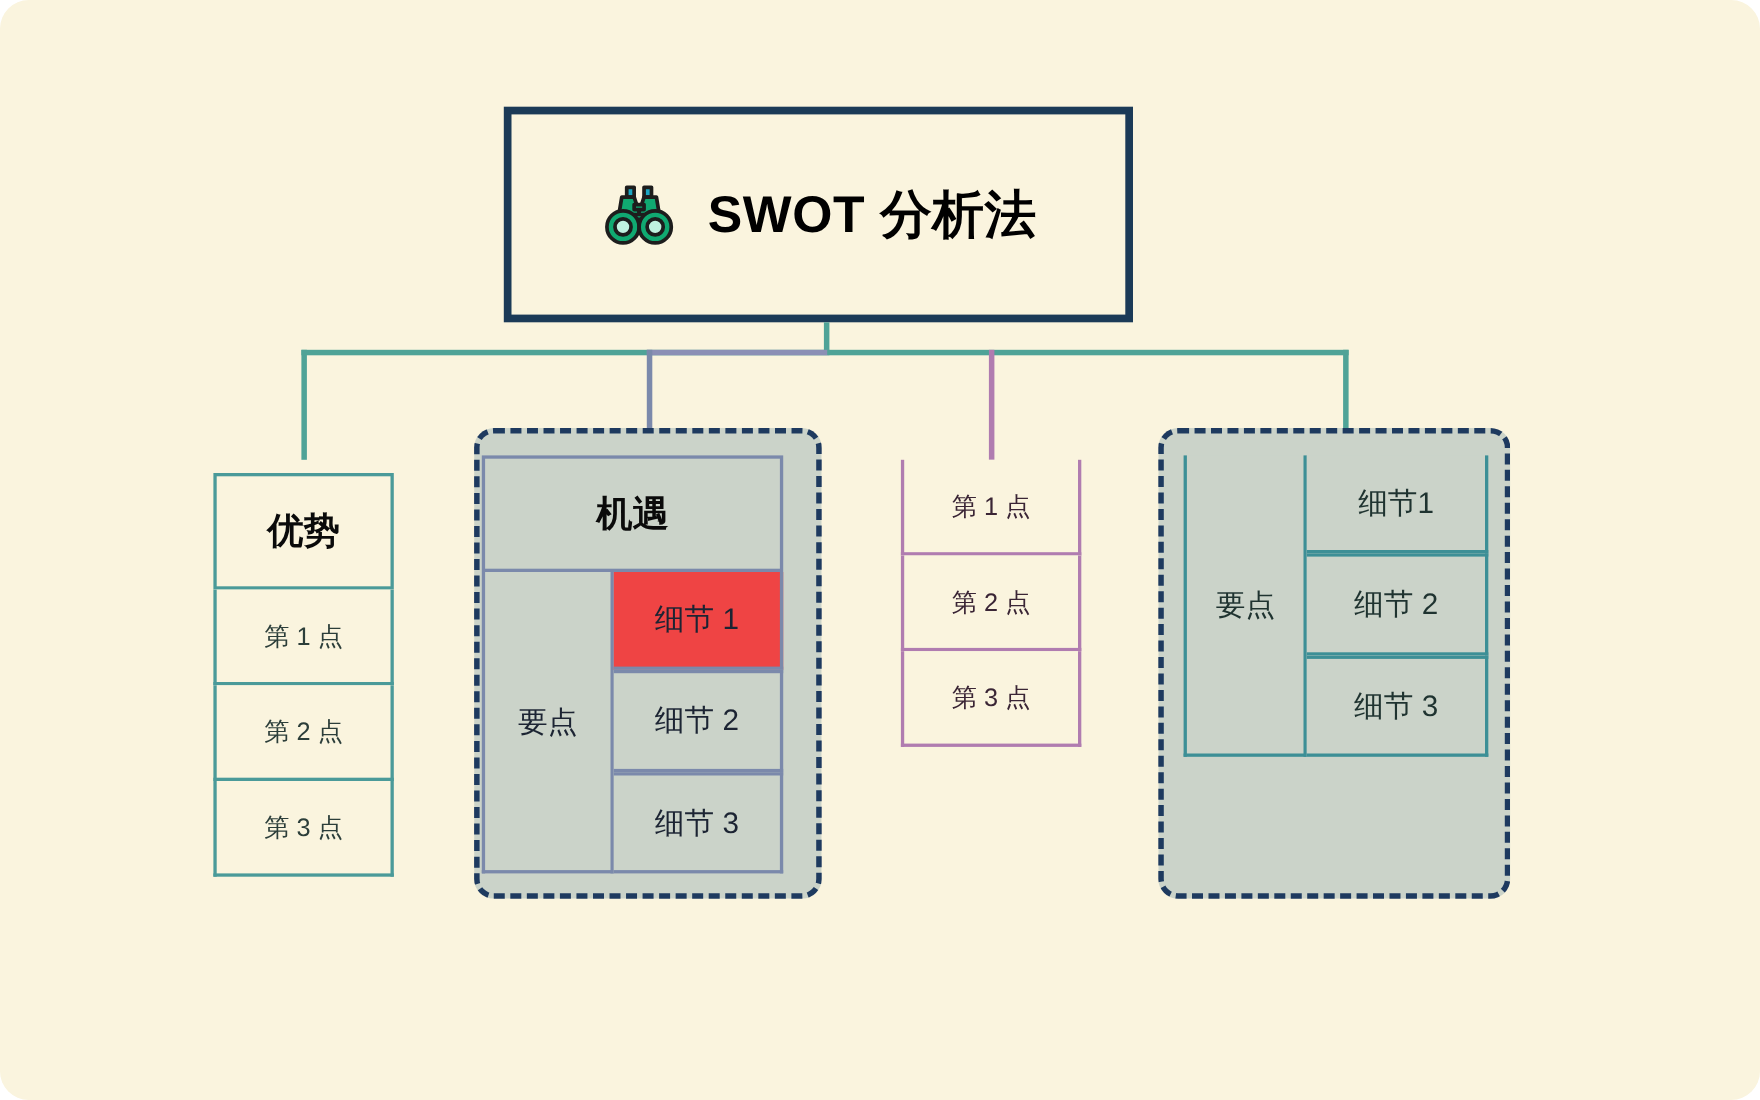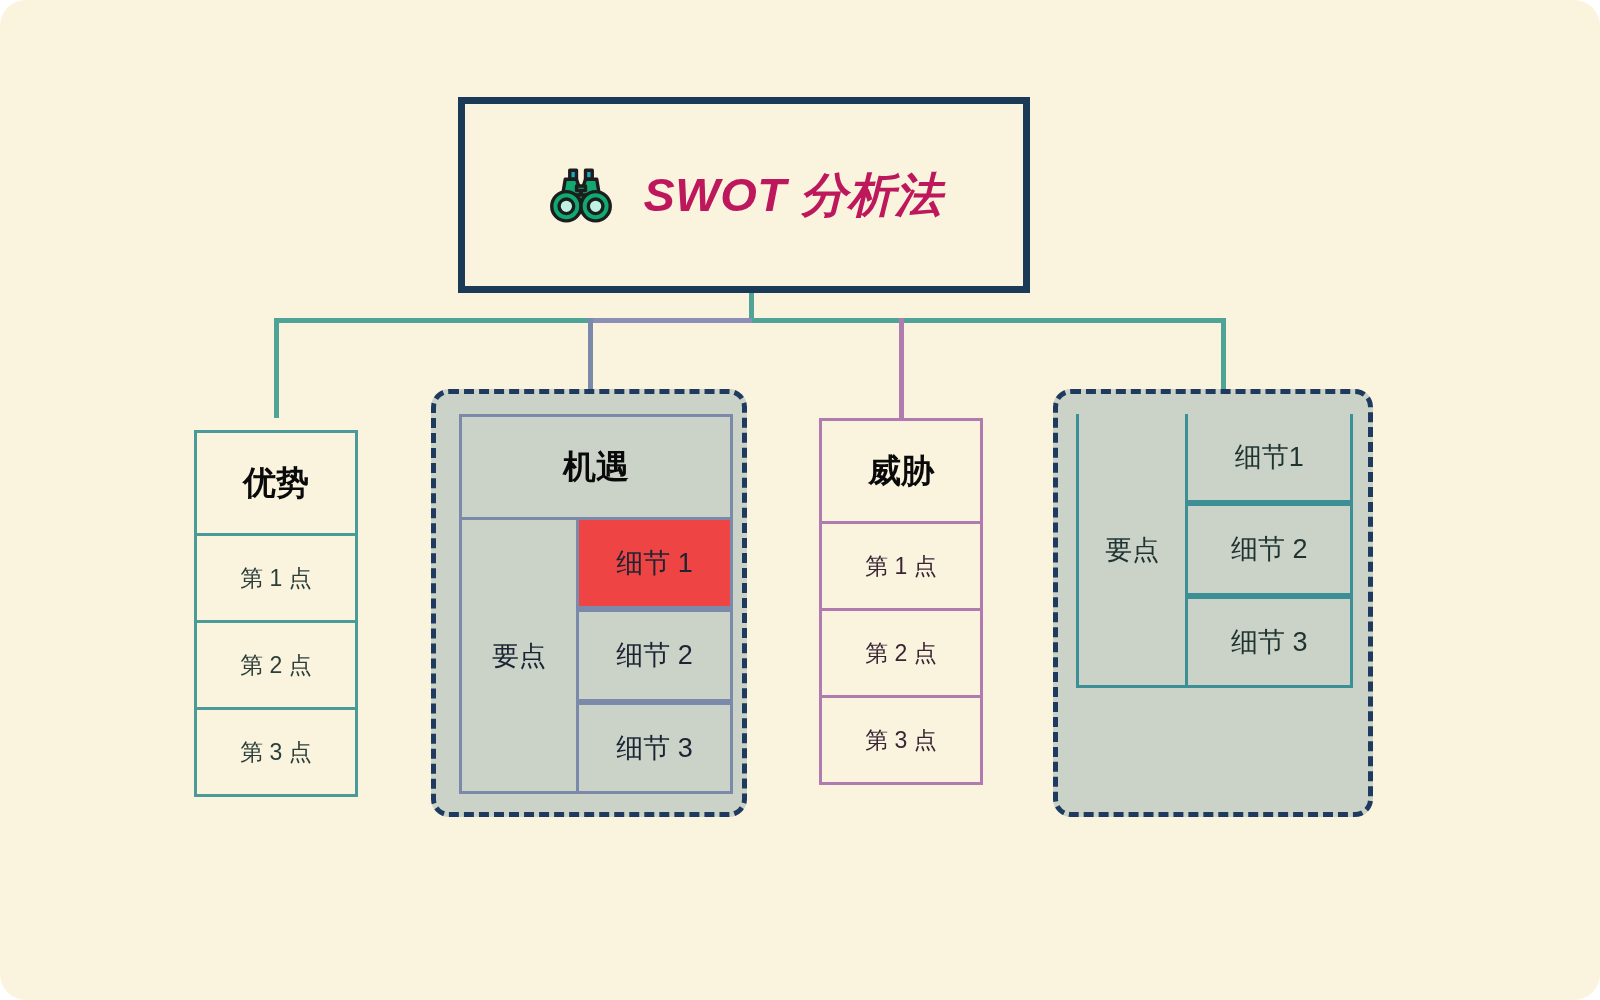--- a/index.html
+++ b/index.html
@@ -106,21 +106,21 @@
         <path d="M18 18h10l4 12v12H14z" fill="#10a971" stroke="#1d1d1d" stroke-width="3" stroke-linejoin="round"></path>
         <path d="M46 18H36l-4 12v12h18z" fill="#10a971" stroke="#1d1d1d" stroke-width="3" stroke-linejoin="round"></path>
         <path d="M28 24h8v4h-8z" fill="#10a971" stroke="#1d1d1d" stroke-width="3" stroke-linejoin="round"></path>
         <path d="M28 32h8v4h-8z" fill="#10a971" stroke="#1d1d1d" stroke-width="3" stroke-linejoin="round"></path>
         <circle cx="19" cy="42" r="13" fill="#10a971" stroke="#1d1d1d" stroke-width="3"></circle>
         <circle cx="45" cy="42" r="13" fill="#10a971" stroke="#1d1d1d" stroke-width="3"></circle>
         <circle cx="19" cy="42" r="6.5" fill="#bff2e0" stroke="#1d1d1d" stroke-width="3"></circle>
         <circle cx="45" cy="42" r="6.5" fill="#bff2e0" stroke="#1d1d1d" stroke-width="3"></circle>
       </svg>
     </span>
-    <span id="root-title" style="color: #be185d; font-style: italic;">SWOT 分析法</span>
+    <span id="root-title" style="color: #000000;">SWOT 分析法</span>
   </div>
 
   <div class="conn" id="conn-stem" style="background: rgb(79, 163, 151);"></div>
 
   <div class="conn bus-seg" style="left: 274px; width: 478px; background: rgb(79, 163, 151);"></div>
   <div class="conn bus-seg" style="left: 588px; width: 166px; background: rgb(139, 143, 181);"></div>
   <div class="conn bus-seg" style="left: 752px; width: 474px; background: rgb(79, 163, 151);"></div>
 
   <div class="conn drop" style="left: 274px; height: 100px; background: rgb(79, 163, 151);"></div>
   <div class="conn drop" style="left: 588px; height: 107px; background: rgb(123, 137, 171);"></div>
@@ -128,34 +128,33 @@
   <div class="conn drop" style="left: 1221px; height: 107px; background: rgb(79, 163, 151);"></div>
 
   <div class="column" id="col-strengths" style="left: 194px; top: 430px; width: 164px; height: 380px; color: rgb(44, 62, 58);">
     <div class="cell head-cell" style="height: 106px; width: 100%; background: rgb(250, 244, 222); border: 3px solid rgb(74, 154, 153);">优势</div>
     <div class="cell item-cell" style="height: 87px; width: 100%; background: rgb(250, 244, 222); border-right: 3px solid rgb(74, 154, 153); border-bottom: 3px solid rgb(74, 154, 153); border-left: 3px solid rgb(74, 154, 153); border-image: initial; border-top: none;">第 1 点</div>
     <div class="cell item-cell" style="height: 87px; width: 100%; background: rgb(250, 244, 222); border-right: 3px solid rgb(74, 154, 153); border-bottom: 3px solid rgb(74, 154, 153); border-left: 3px solid rgb(74, 154, 153); border-image: initial; border-top: none;">第 2 点</div>
     <div class="cell item-cell" style="height: 87px; width: 100%; background: rgb(250, 244, 222); border-right: 3px solid rgb(74, 154, 153); border-bottom: 3px solid rgb(74, 154, 153); border-left: 3px solid rgb(74, 154, 153); border-image: initial; border-top: none;">第 3 点</div>
   </div>
 
   <div class="sel-wrap" id="sel-opportunities" style="left: 431px; top: 389px; width: 316px; height: 428px; border-color: rgb(30, 58, 95); background: rgb(203, 211, 201);"></div>
-  <div class="column" id="col-opportunities" style="left: 459px; top: 414px; width: 274px; height: 420px; color: rgb(28, 36, 51);">
+  <div class="column" id="col-opportunities" style="left: 438px; top: 414px; width: 274px; height: 420px; color: rgb(28, 36, 51);">
     <div class="cell head-cell" style="height: 106px; width: 100%; background: rgb(203, 211, 201); border: 3px solid rgb(123, 137, 171);">机遇</div>
     <div class="subgrid" style="height:274px;">
       <div class="left" style="width: 120px; background: rgb(203, 211, 201); border-right: 3px solid rgb(123, 137, 171); border-bottom: 3px solid rgb(123, 137, 171); border-left: 3px solid rgb(123, 137, 171); border-image: initial; border-top: none;">要点</div>
       <div class="right" style="width:154px;">
         <div class="cell" style="background: #ef4444; border-right: 3px solid rgb(123, 137, 171); border-bottom: 3px solid rgb(123, 137, 171); border-image: initial; border-left: none; border-top: none;">细节 1</div>
         <div class="cell" style="background: rgb(203, 211, 201); border-right: 3px solid rgb(123, 137, 171); border-bottom: 3px solid rgb(123, 137, 171); border-image: initial; border-left: none; border-top: 3px solid rgb(123, 137, 171);">细节 2</div>
         <div class="cell" style="background: rgb(203, 211, 201); border-right: 3px solid rgb(123, 137, 171); border-bottom: 3px solid rgb(123, 137, 171); border-image: initial; border-left: none; border-top: 3px solid rgb(123, 137, 171);">细节 3</div>
       </div>
     </div>
   </div>
 
   <div class="column" id="col-threats" style="left: 819px; top: 418px; width: 164px; height: 380px; color: rgb(58, 37, 53);">
-    <div class="cell head-cell" style="height: 106px; width: 100%; background: rgb(250, 244, 222); border: 3px solid rgb(176, 124, 176);">威胁</div>
     <div class="cell item-cell" style="height: 87px; width: 100%; background: rgb(250, 244, 222); border-right: 3px solid rgb(176, 124, 176); border-bottom: 3px solid rgb(176, 124, 176); border-left: 3px solid rgb(176, 124, 176); border-image: initial; border-top: none;">第 1 点</div>
     <div class="cell item-cell" style="height: 87px; width: 100%; background: rgb(250, 244, 222); border-right: 3px solid rgb(176, 124, 176); border-bottom: 3px solid rgb(176, 124, 176); border-left: 3px solid rgb(176, 124, 176); border-image: initial; border-top: none;">第 2 点</div>
     <div class="cell item-cell" style="height: 87px; width: 100%; background: rgb(250, 244, 222); border-right: 3px solid rgb(176, 124, 176); border-bottom: 3px solid rgb(176, 124, 176); border-left: 3px solid rgb(176, 124, 176); border-image: initial; border-top: none;">第 3 点</div>
   </div>
 
   <div class="sel-wrap" id="sel-weaknesses" style="left: 1053px; top: 389px; width: 320px; height: 428px; border-color: rgb(30, 58, 95); background: rgb(203, 211, 201);"></div>
   <div class="column" id="col-weaknesses" style="left: 1076px; top: 414px; width: 277px; height: 380px; color: rgb(31, 51, 48);">
     <div class="subgrid" style="height:274px;">
       <div class="left" style="width: 123px; background: rgb(203, 211, 201); border-right: 3px solid rgb(61, 143, 150); border-bottom: 3px solid rgb(61, 143, 150); border-left: 3px solid rgb(61, 143, 150); border-image: initial; border-top: none;">要点</div>
       <div class="right" style="width:181px;">

